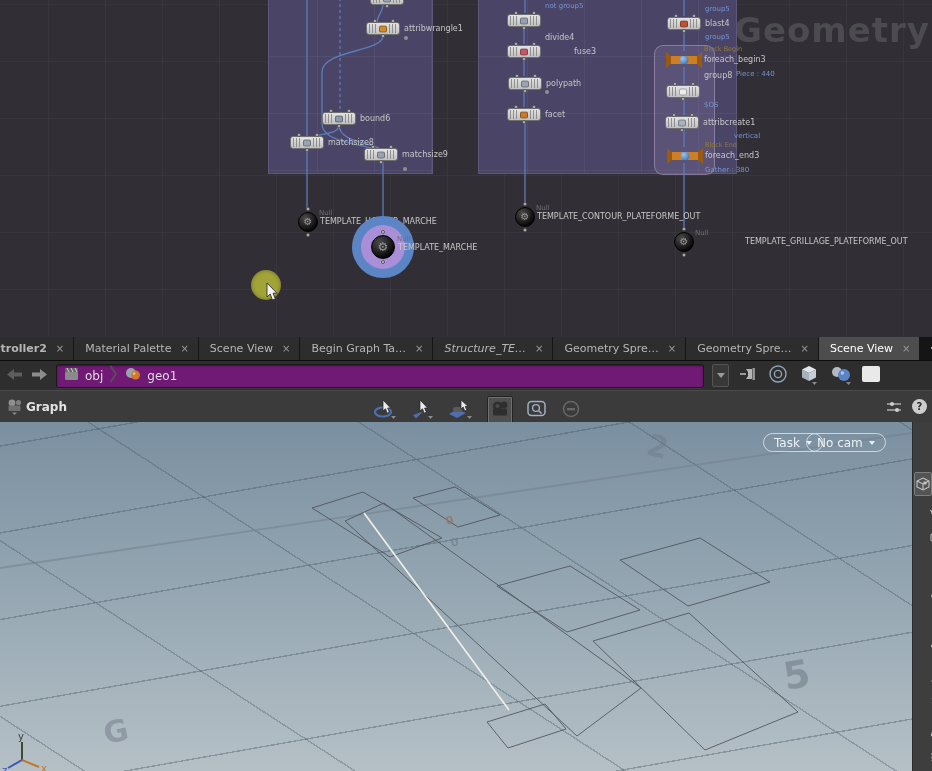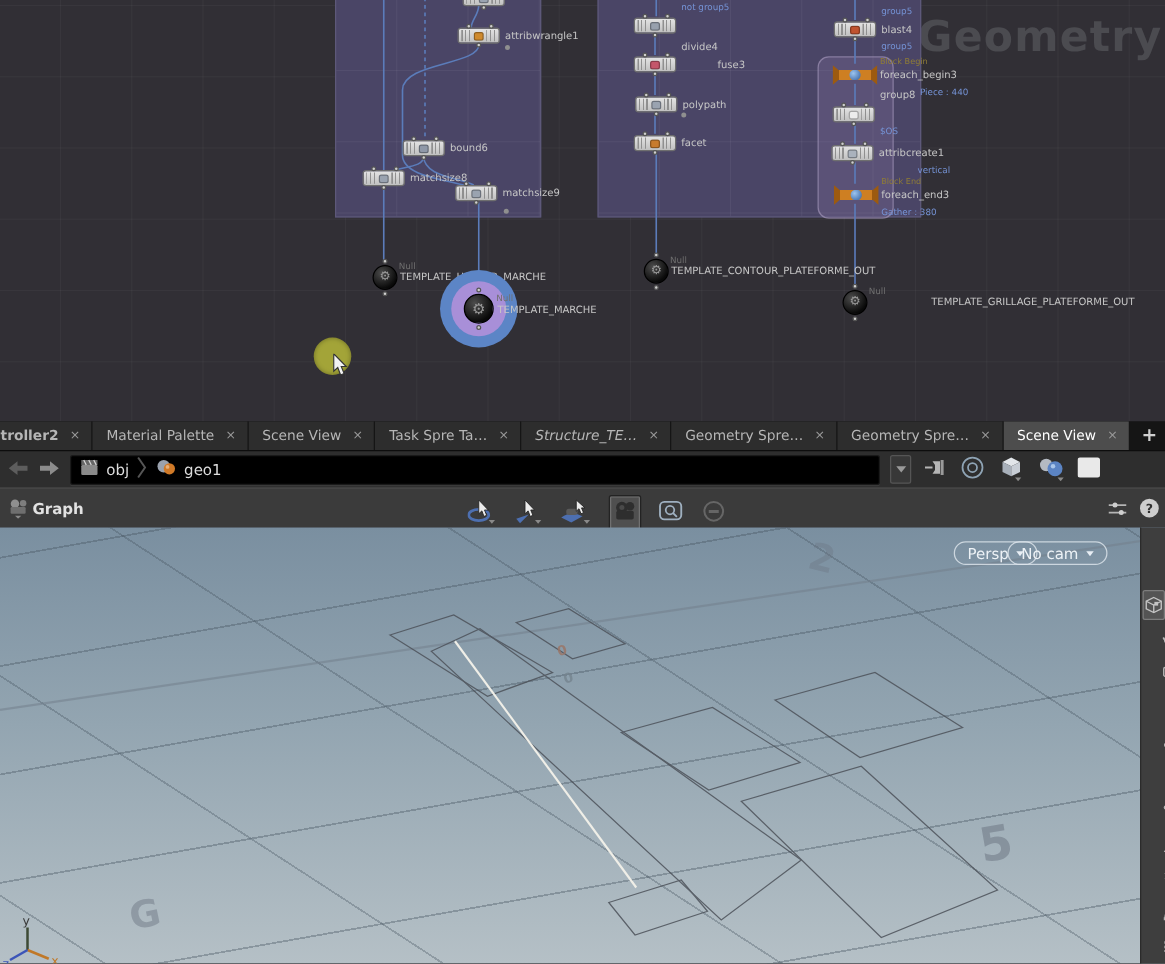--- a/index.html
+++ b/index.html
@@ -40,21 +40,21 @@
   .tab{display:flex;align-items:center;gap:9px;background:#2d2d2d;color:#b6b6b6;font-size:11px;padding:0 9px 0 11px;margin-right:1px;white-space:nowrap;cursor:default}
   .tab.active{background:#4d4d4d;color:#fff}
   .tab .close{font-size:10px;color:#9a9a9a;line-height:1}
   .tab-controls{display:flex;align-items:center;gap:7px;margin-left:9px;color:#c5c5c5}
   .plusbtn{font-size:15px;font-weight:bold;color:#cfcfcf;line-height:1}
   .caret-dn{width:0;height:0;border-left:4px solid transparent;border-right:4px solid transparent;border-top:5px solid #9a9a9a}
 
   
   #pathbar{position:absolute;left:0;top:360px;width:932px;height:30px;background:#2e2e2e;border-top:1px solid #0d0d0d;box-sizing:border-box;display:flex;align-items:center}
   .navarrows{display:flex;gap:8px;margin-left:6px}
-  #crumbbox{height:24px;flex:0 0 auto;width:648px;margin-left:8px;background:#000000;border:1px solid #1a1a1a;box-shadow:inset 0 1px 2px rgba(0,0,0,.5),0 1px 0 rgba(255,255,255,.06);border-radius:2px;display:flex;align-items:center;gap:6px;padding:0 7px;box-sizing:border-box}
+  #crumbbox{height:24px;flex:0 0 auto;width:648px;margin-left:8px;background:#701a75;border:1px solid #1a1a1a;box-shadow:inset 0 1px 2px rgba(0,0,0,.5),0 1px 0 rgba(255,255,255,.06);border-radius:2px;display:flex;align-items:center;gap:6px;padding:0 7px;box-sizing:border-box}
   .crumb{display:flex;align-items:center;gap:5px;color:#ddd;font-size:12px}
   #pathbar-right{display:flex;align-items:center;gap:9px;margin-left:8px}
   .dropbox{width:15px;height:21px;background:#383838;border:1px solid #555;border-radius:2px;display:flex;align-items:center;justify-content:center}
 
   
   #viewtoolbar{position:absolute;left:0;top:390px;width:932px;height:32px;background:#3b3b3b;border-top:1px solid #4a4a4a;box-sizing:border-box}
   #view-title{position:absolute;left:26px;top:9px;font-size:12px;font-weight:bold;color:#e2e2e2}
   #vt-icons{position:absolute;left:374px;top:5px;display:flex;align-items:center;gap:13px}
   .vt-active{background:#4f4f4f;border:1px solid #232323;box-shadow:inset 0 0 0 1px #707070;border-radius:2px;padding:1px}
   #vt-right{position:absolute;right:4px;top:7px;display:flex;align-items:center;gap:9px}
@@ -273,21 +273,21 @@
       </div>
       <div class="tab">
         <span>Material Palette</span>
         <span class="close">×</span>
       </div>
       <div class="tab">
         <span>Scene View</span>
         <span class="close">×</span>
       </div>
       <div class="tab">
-        <span>Task Spre Ta…</span>
+        <span>Begin Graph Ta…</span>
         <span class="close">×</span>
       </div>
       <div class="tab">
         <span style="font-style: italic;">Structure_TE…</span>
         <span class="close">×</span>
       </div>
       <div class="tab">
         <span>Geometry Spre…</span>
         <span class="close">×</span>
       </div>
@@ -441,21 +441,21 @@
       <line x1="364" y1="91" x2="509" y2="288" stroke="#efeee7" stroke-width="1.7"></line>
       <g id="ghosts" font-family="DejaVu Sans,sans-serif" font-weight="bold">
           <text x="645" y="32" font-size="30" fill="rgb(106,115,128)" opacity="0.35" transform="rotate(14 645 32)">2</text>
           <text x="447" y="103" font-size="11" fill="#9a7668" opacity="0.85" transform="rotate(-16 447 103)">0</text>
           <text x="452" y="125" font-size="11" fill="#75848f" opacity="0.8" transform="rotate(-16 452 125)">0</text>
           <text x="786" y="268" font-size="38" fill="rgb(106,115,128)" opacity="0.5" transform="rotate(-10 786 268)">5</text>
           <text x="106" y="322" font-size="30" fill="rgb(106,115,128)" opacity="0.45" transform="rotate(-12 106 322)">G</text>
         </g>
     </svg>
     <div class="pill" style="left:763px">
-      <span>Persp</span>
+      <span>Task</span>
         <span class="caret"></span>
     </div>
     <div class="pill" style="left:806px">
       <span>No cam</span>
         <span class="caret"></span>
     </div>
     <svg width="52" height="46" style="position:absolute;left:2px;top:308px">
       <line x1="20" y1="30" x2="20" y2="12" stroke="#3d4a35" stroke-width="2"></line>
       <line x1="20" y1="30" x2="37" y2="37" stroke="#c07828" stroke-width="2"></line>
       <line x1="20" y1="30" x2="6" y2="38" stroke="#3c55b8" stroke-width="2"></line>

